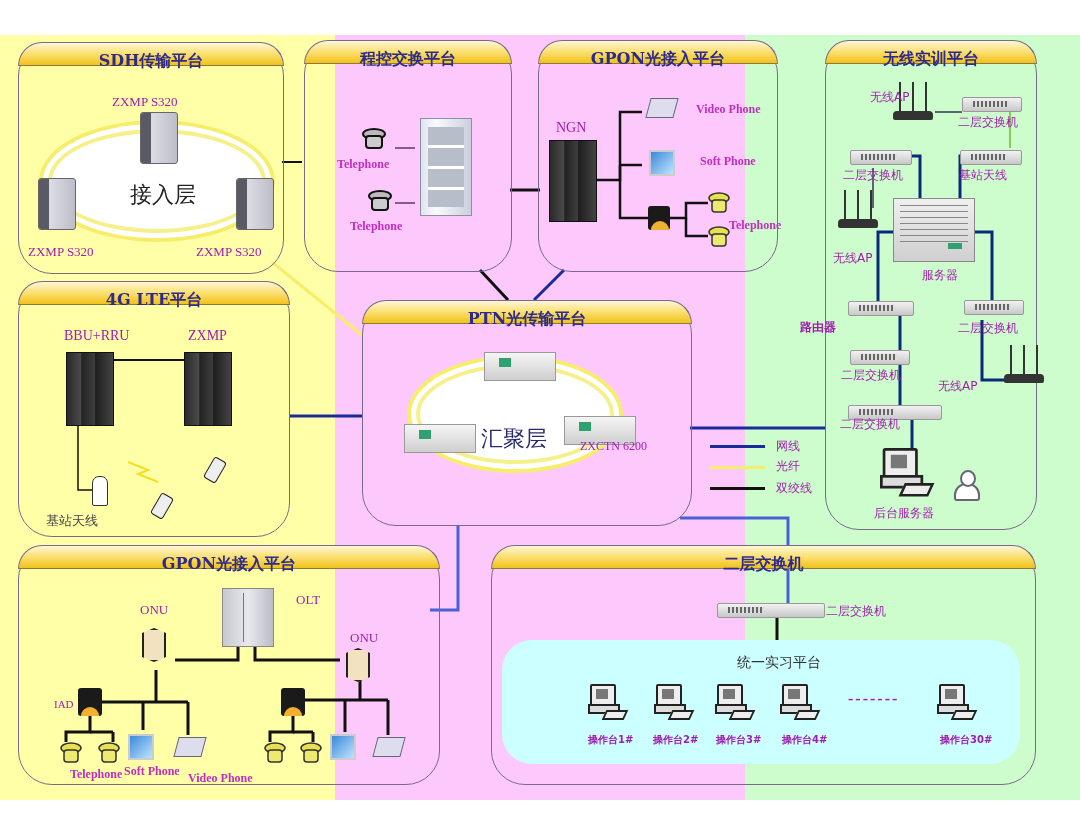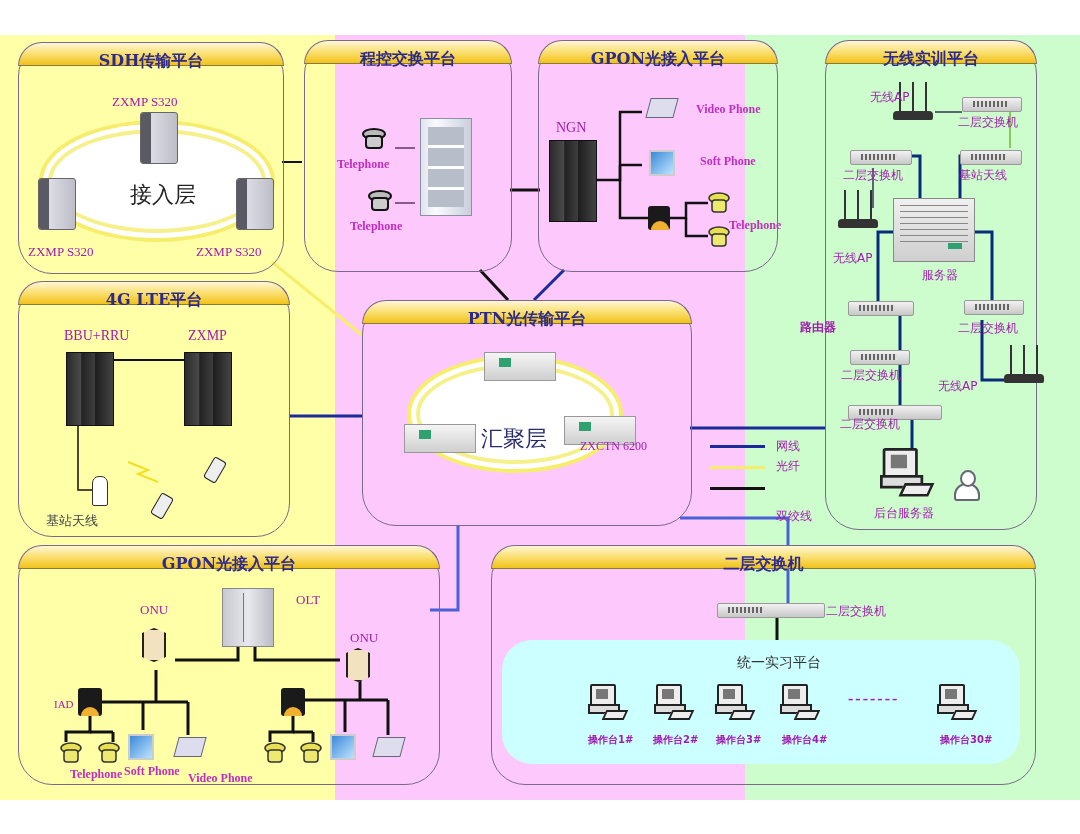--- a/index.html
+++ b/index.html
@@ -252,21 +252,21 @@
 <div class="ptnbox" style="left:404px;top:424px;"></div>
 <div class="ptnbox" style="left:564px;top:416px;"></div>
 <div class="lbl" style="left:580px;top:439px;font-size:12px;">ZXCTN 6200</div>
 
 <div>
   <div class="legend-line" style="left:710px;top:445px;background:#1a2a9a;"></div>
   <div class="lbl sans" style="left:776px;top:438px;">网线</div>
   <div class="legend-line" style="left:710px;top:466px;background:#f6ee6a;"></div>
   <div class="lbl sans" style="left:776px;top:458px;">光纤</div>
   <div class="legend-line" style="left:710px;top:487px;background:#111;"></div>
-  <div class="lbl sans" style="left:776px;top:480px;margin-top:28px;">双绞线</div>
+  <div class="lbl sans" style="left:776px;top:480px;">双绞线</div>
 </div>
 
 <div class="panel" style="left:18px;top:545px;width:422px;height:240px;">
   <div class="hdr">GPON光接入平台</div>
 </div>
 <div class="olt" style="left:222px;top:588px;width:50px;height:57px;"></div>
 <div class="lbl" style="left:296px;top:592px;">OLT</div>
 <div class="lbl" style="left:140px;top:602px;">ONU</div>
 <div class="onu" style="left:142px;top:628px;"></div>
 <div class="lbl" style="left:350px;top:630px;">ONU</div>

